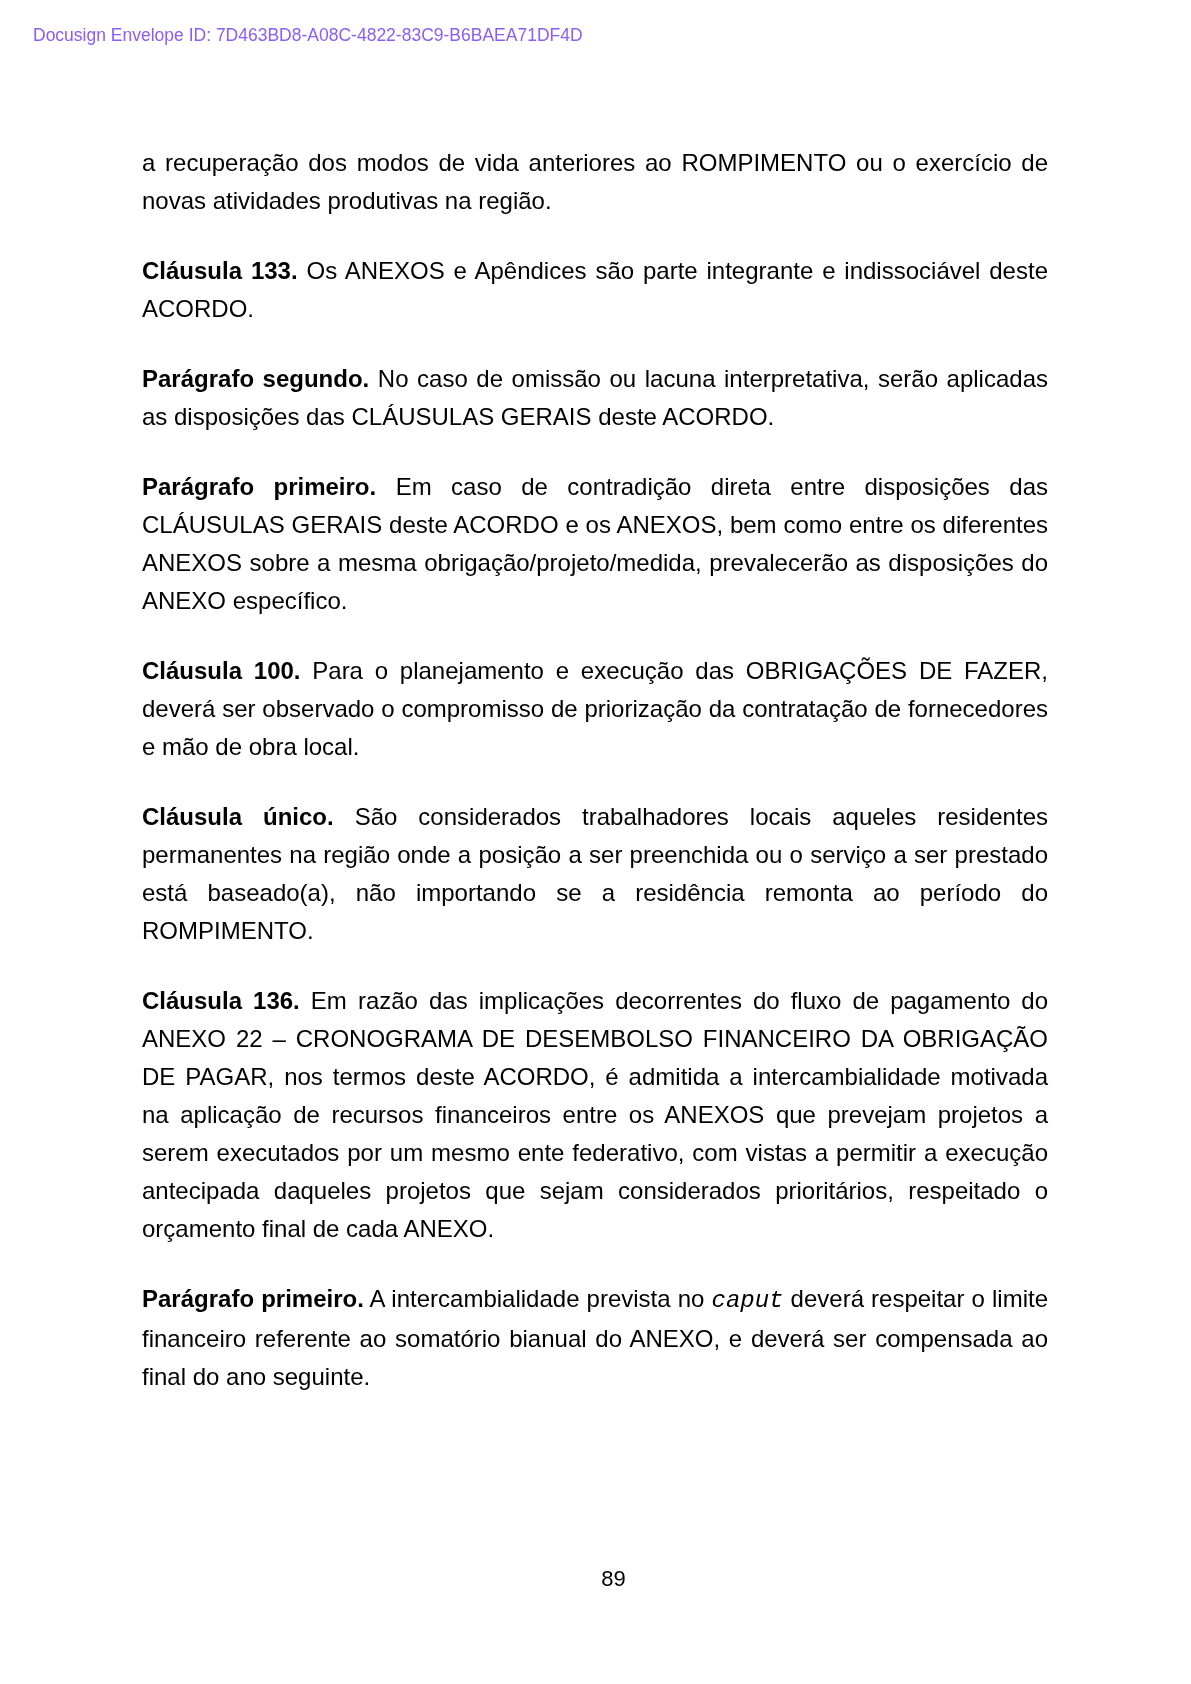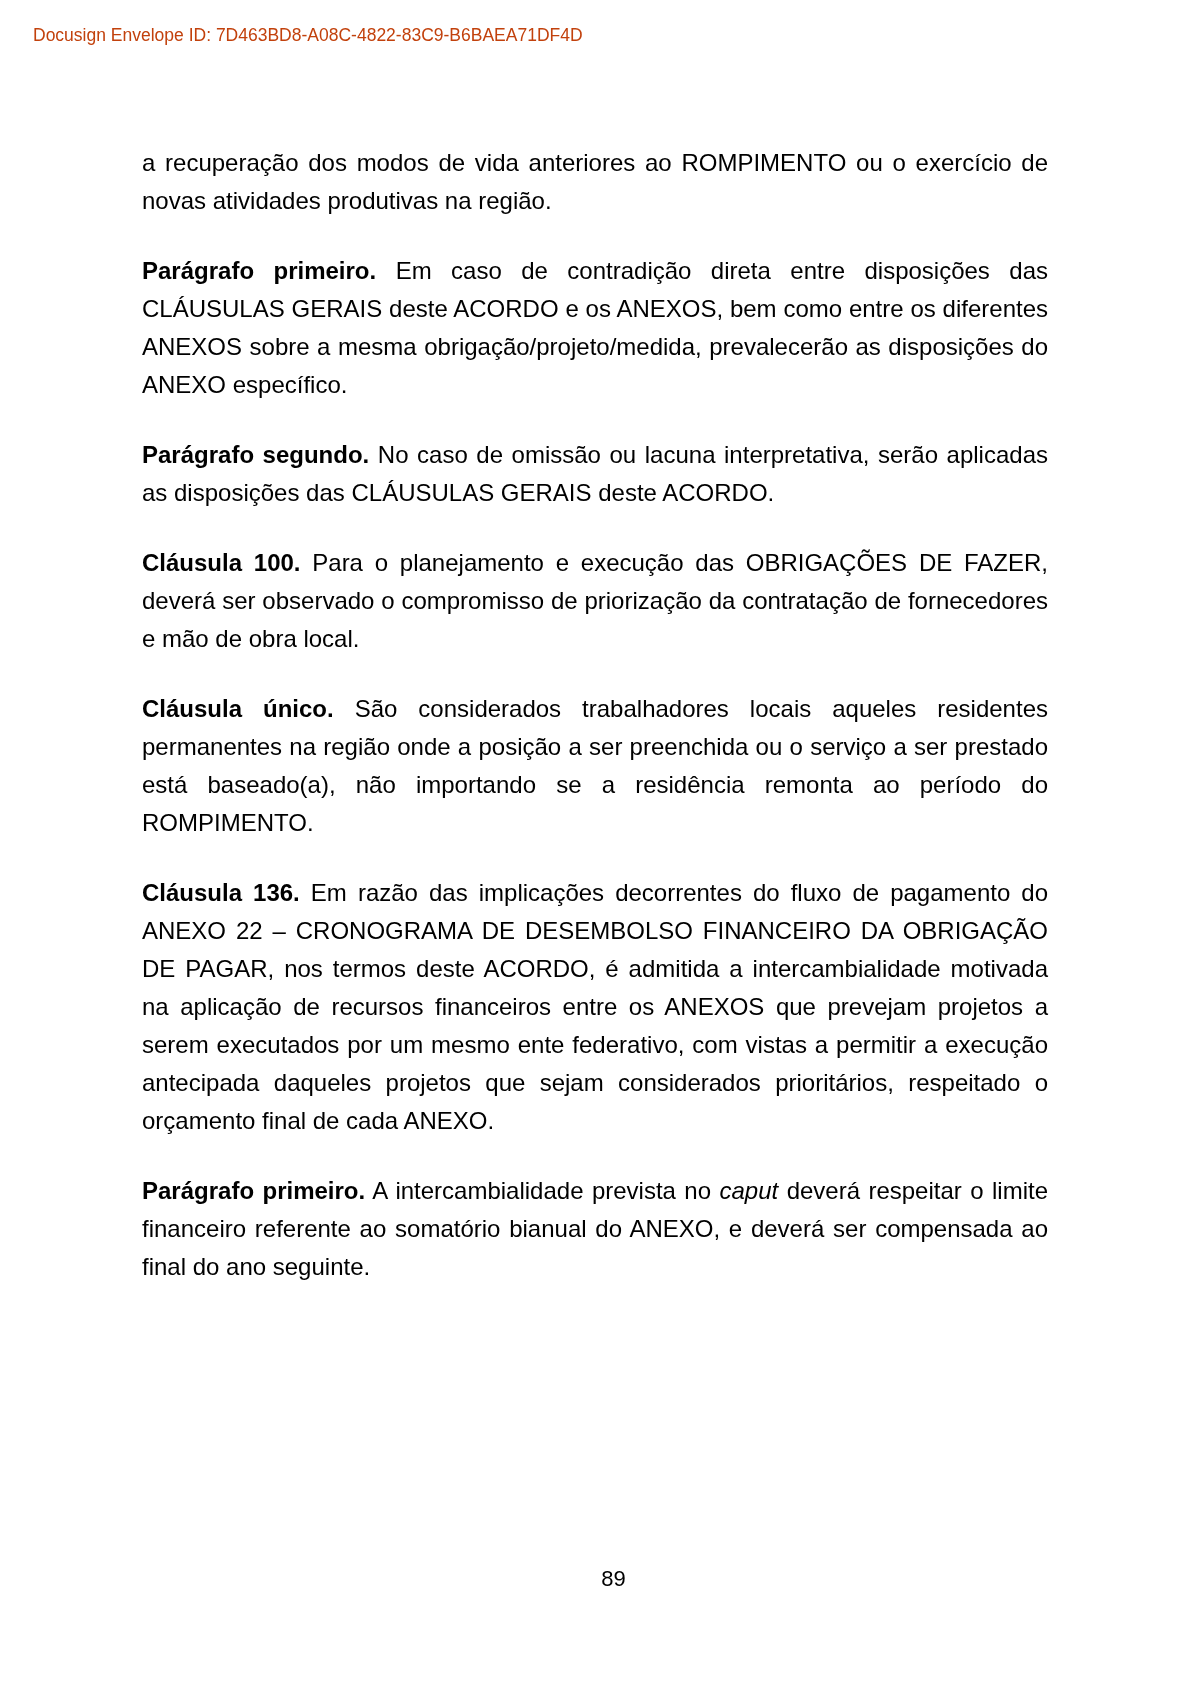--- a/index.html
+++ b/index.html
@@ -15,60 +15,61 @@
     color: #000000;
     font-family: "Liberation Sans", sans-serif;
     overflow: hidden;
   }
   .envelope-header {
     position: absolute;
     left: 33px;
     top: 24px;
     font-size: 17.5px;
     line-height: 22px;
-    color: #c2410c;
+    color: #8b5cf6;
     white-space: nowrap;
   }
   .content {
     position: absolute;
     left: 142px;
     top: 144px;
     width: 906px;
     font-size: 24px;
     line-height: 38px;
     text-align: justify;
   }
   .content p {
     margin: 0 0 32px 0;
   }
   .seg-regular { font-weight: normal; font-style: normal; }
   .seg-bold    { font-weight: bold;   font-style: normal; }
-  .seg-italic  { font-weight: normal; font-style: italic; }
+  .seg-italic  { font-weight: normal; font-style: italic; font-family: Liberation Mono, monospace; }
   .page-number {
     position: absolute;
     left: 0;
     right: 0;
     top: 1566px;
     text-align: center;
     font-size: 22px;
     line-height: 26px;
     margin-left: 36px;
   }
 </style>
 </head>
 <body>
 
 <div class="page">
 
   <div class="envelope-header">Docusign Envelope ID: 7D463BD8-A08C-4822-83C9-B6BAEA71DF4D</div>
 
   <div class="content">
       <p><span class="seg-regular">a recuperação dos modos de vida anteriores ao ROMPIMENTO ou o exercício de novas atividades produtivas na região.</span></p>
+      <p><span class="seg-bold">Cláusula 133.</span><span class="seg-regular"> Os ANEXOS e Apêndices são parte integrante e indissociável deste ACORDO.</span></p>
+      <p><span class="seg-bold">Parágrafo segundo.</span><span class="seg-regular"> No caso de omissão ou lacuna interpretativa, serão aplicadas as disposições das CLÁUSULAS GERAIS deste ACORDO.</span></p>
       <p><span class="seg-bold">Parágrafo primeiro.</span><span class="seg-regular"> Em caso de contradição direta entre disposições das CLÁUSULAS GERAIS deste ACORDO e os ANEXOS, bem como entre os diferentes ANEXOS sobre a mesma obrigação/projeto/medida, prevalecerão as disposições do ANEXO específico.</span></p>
-      <p><span class="seg-bold">Parágrafo segundo.</span><span class="seg-regular"> No caso de omissão ou lacuna interpretativa, serão aplicadas as disposições das CLÁUSULAS GERAIS deste ACORDO.</span></p>
       <p><span class="seg-bold">Cláusula 100.</span><span class="seg-regular"> Para o planejamento e execução das OBRIGAÇÕES DE FAZER, deverá ser observado o compromisso de priorização da contratação de fornecedores e mão de obra local.</span></p>
       <p><span class="seg-bold">Cláusula único.</span><span class="seg-regular"> São considerados trabalhadores locais aqueles residentes permanentes na região onde a posição a ser preenchida ou o serviço a ser prestado está baseado(a), não importando se a residência remonta ao período do ROMPIMENTO.</span></p>
       <p><span class="seg-bold">Cláusula 136.</span><span class="seg-regular"> Em razão das implicações decorrentes do fluxo de pagamento do ANEXO 22 – CRONOGRAMA DE DESEMBOLSO FINANCEIRO DA OBRIGAÇÃO DE PAGAR, nos termos deste ACORDO, é admitida a intercambialidade motivada na aplicação de recursos financeiros entre os ANEXOS que prevejam projetos a serem executados por um mesmo ente federativo, com vistas a permitir a execução antecipada daqueles projetos que sejam considerados prioritários, respeitado o orçamento final de cada ANEXO.</span></p>
       <p><span class="seg-bold">Parágrafo primeiro.</span><span class="seg-regular"> A intercambialidade prevista no </span><span class="seg-italic">caput</span><span class="seg-regular"> deverá respeitar o limite financeiro referente ao somatório bianual do ANEXO, e deverá ser compensada ao final do ano seguinte.</span></p>
     </div>
 
   <div class="page-number">89</div>
 
 </div>
 

